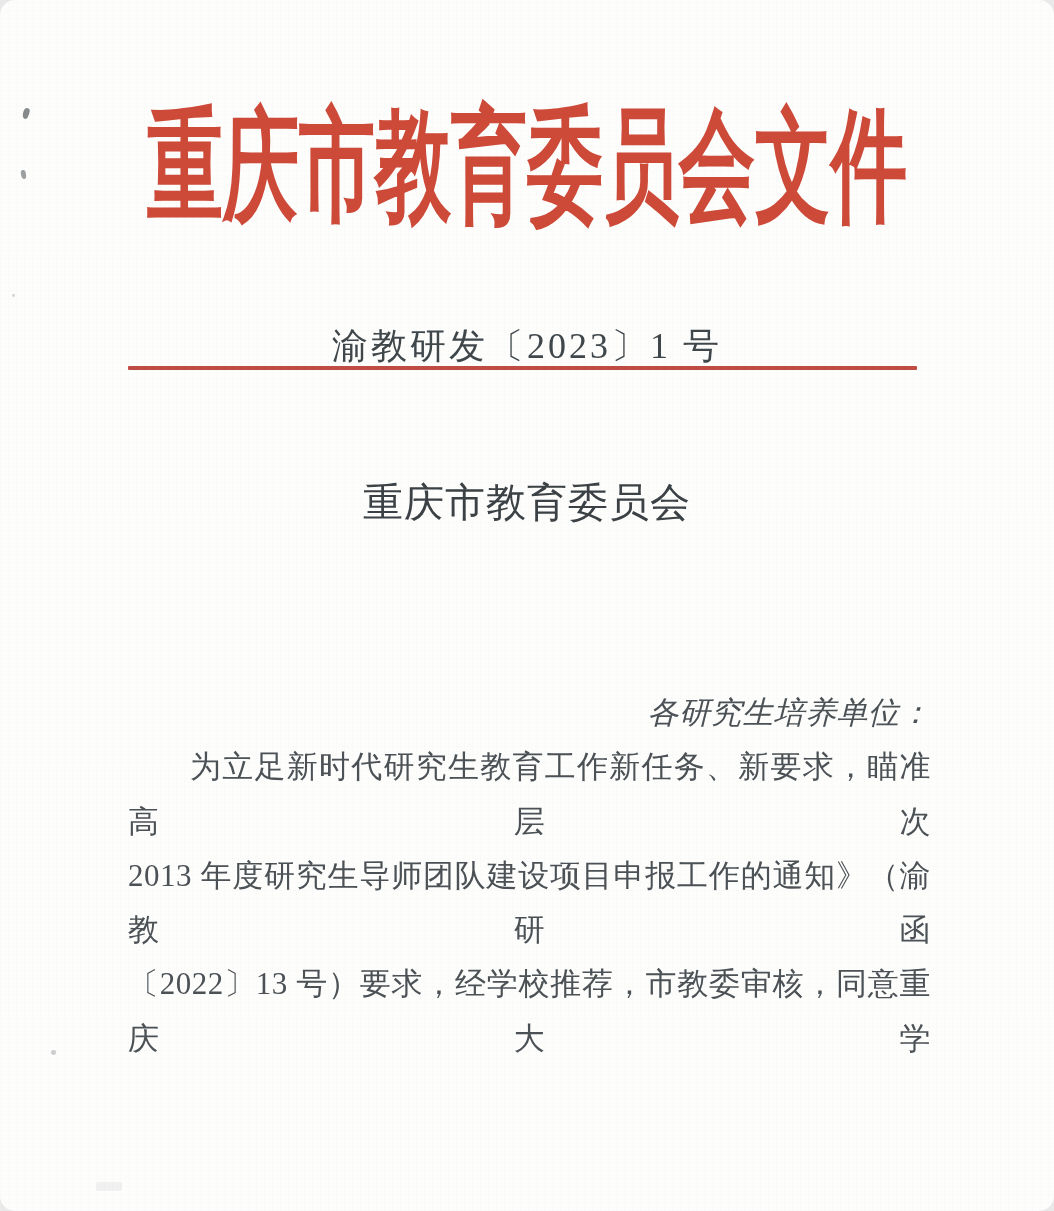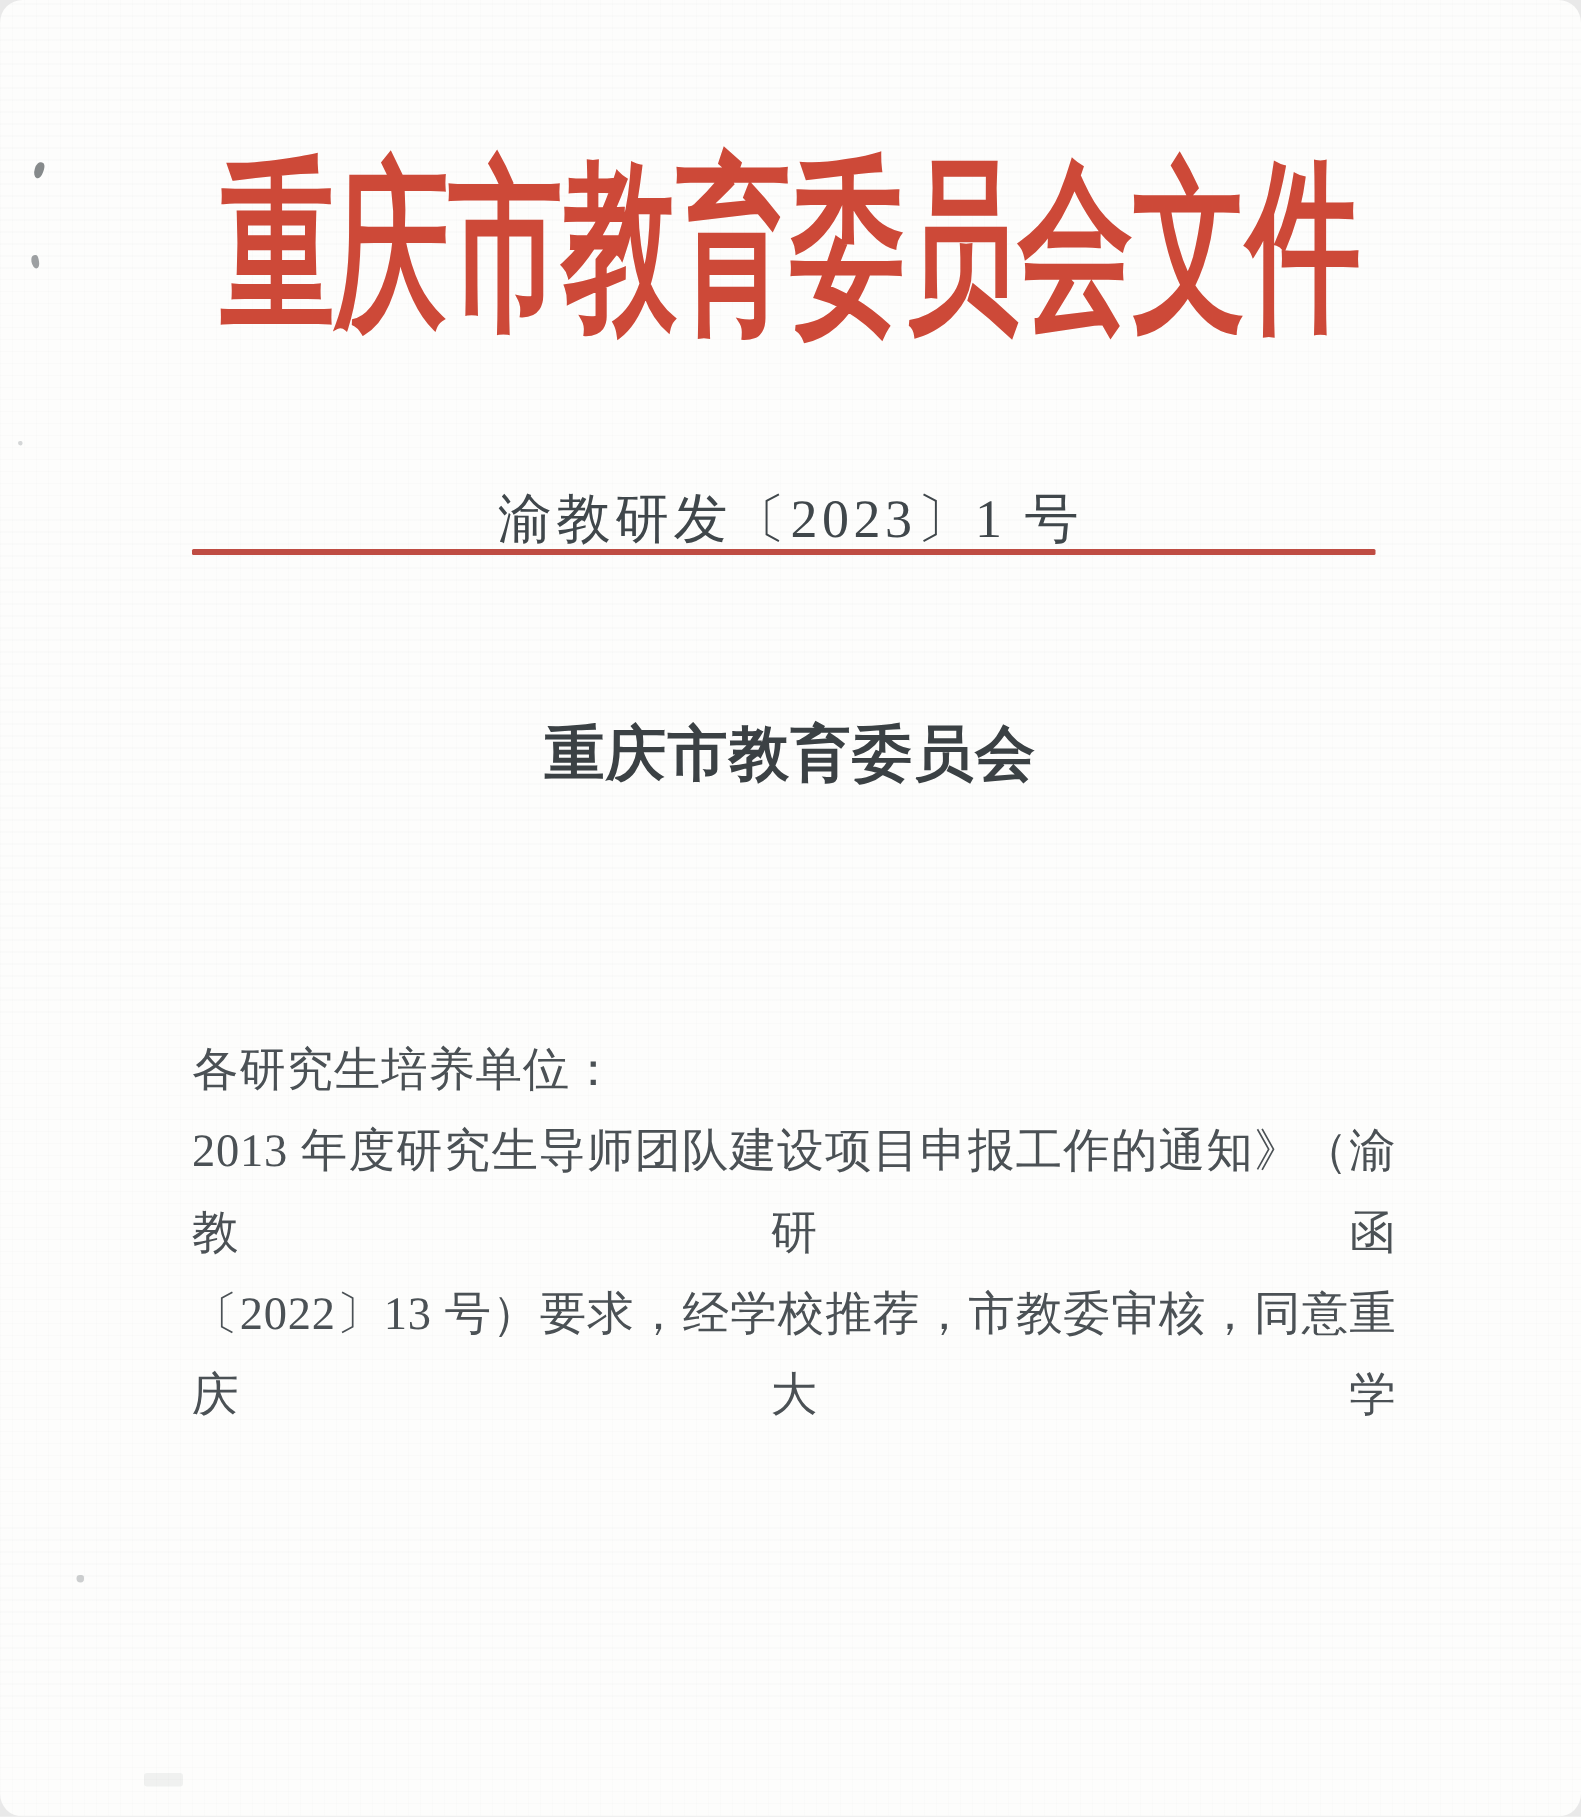--- a/index.html
+++ b/index.html
@@ -68,39 +68,39 @@
   }
 
   
   .doc-title {
     position: absolute;
     top: 476px;
     left: 0;
     width: 100%;
     text-align: center;
     font-size: 40px;
-    font-weight: bold;
+    font-weight: normal;
     color: #3b4144;
     line-height: 54px;
     letter-spacing: 1px;
   }
   .doc-title .t-line { white-space: nowrap; }
 
   
   .body-block {
     position: absolute;
     top: 686px;
     left: 128px;
     width: 803px;
     font-size: 31px;
     color: #4b5155;
     line-height: 54.3px;
     letter-spacing: 0.5px;
   }
-  .salutation { text-align: left; }
+  .salutation { text-align: right; font-style: italic; }
   .para-line { text-align: justify; }
   .para-line.fill { text-align-last: justify; }
   .para-line.indent { text-indent: 2em; }
 
   
   .speck {
     position: absolute;
     background: #5d6366;
     border-radius: 50% 40% 50% 60%;
   }
@@ -122,20 +122,21 @@
   <div class="doc-number">渝教研发〔2023〕1 号</div>
 
   <div class="red-line"></div>
 
   <div class="doc-title">
     <div class="t-line">重庆市教育委员会</div>
   </div>
 
   <div class="body-block">
     <div class="salutation">各研究生培养单位：</div>
+    <div class="para-line fill indent">为立足新时代研究生教育工作新任务、新要求，瞄准高层次</div>
     <div class="para-line fill">2013 年度研究生导师团队建设项目申报工作的通知》（渝教研函</div>
     <div class="para-line fill">〔2022〕13 号）要求，经学校推荐，市教委审核，同意重庆大学</div>
 
   </div>
 
   <div class="speck s1"></div>
   <div class="speck s2"></div>
   <div class="speck s3"></div>
   <div class="speck s4"></div>
   <div class="speck s5"></div>

